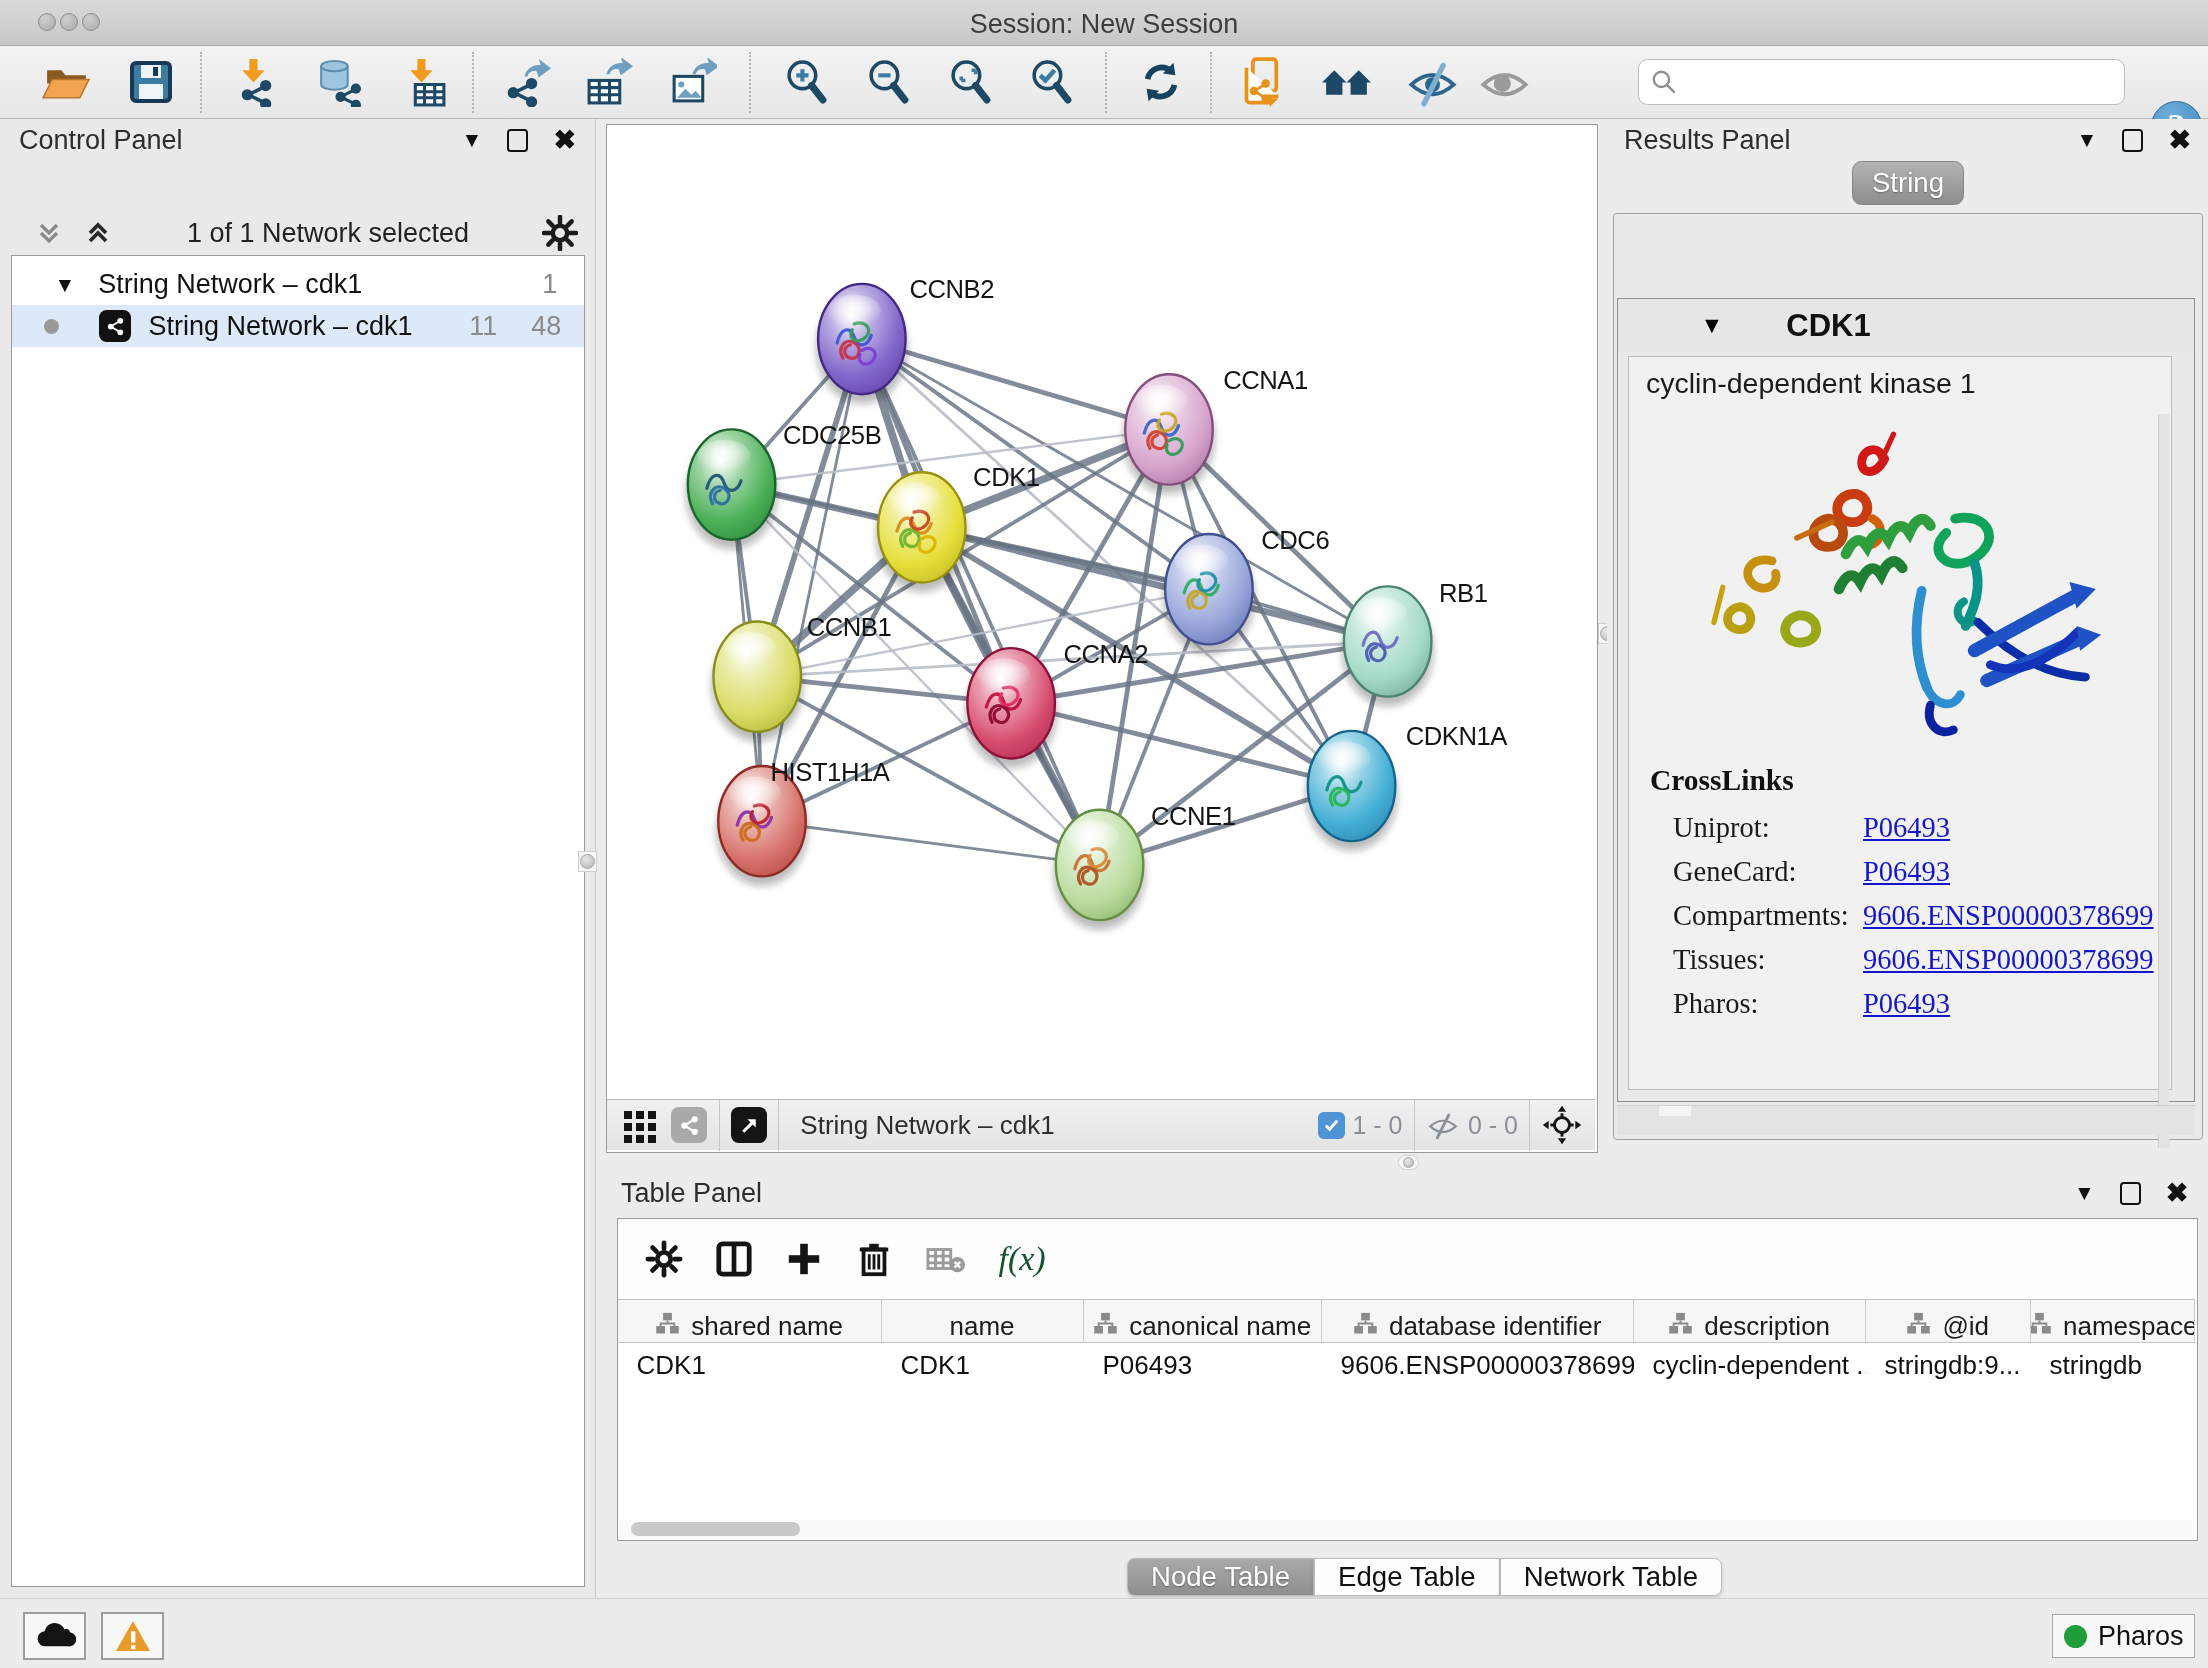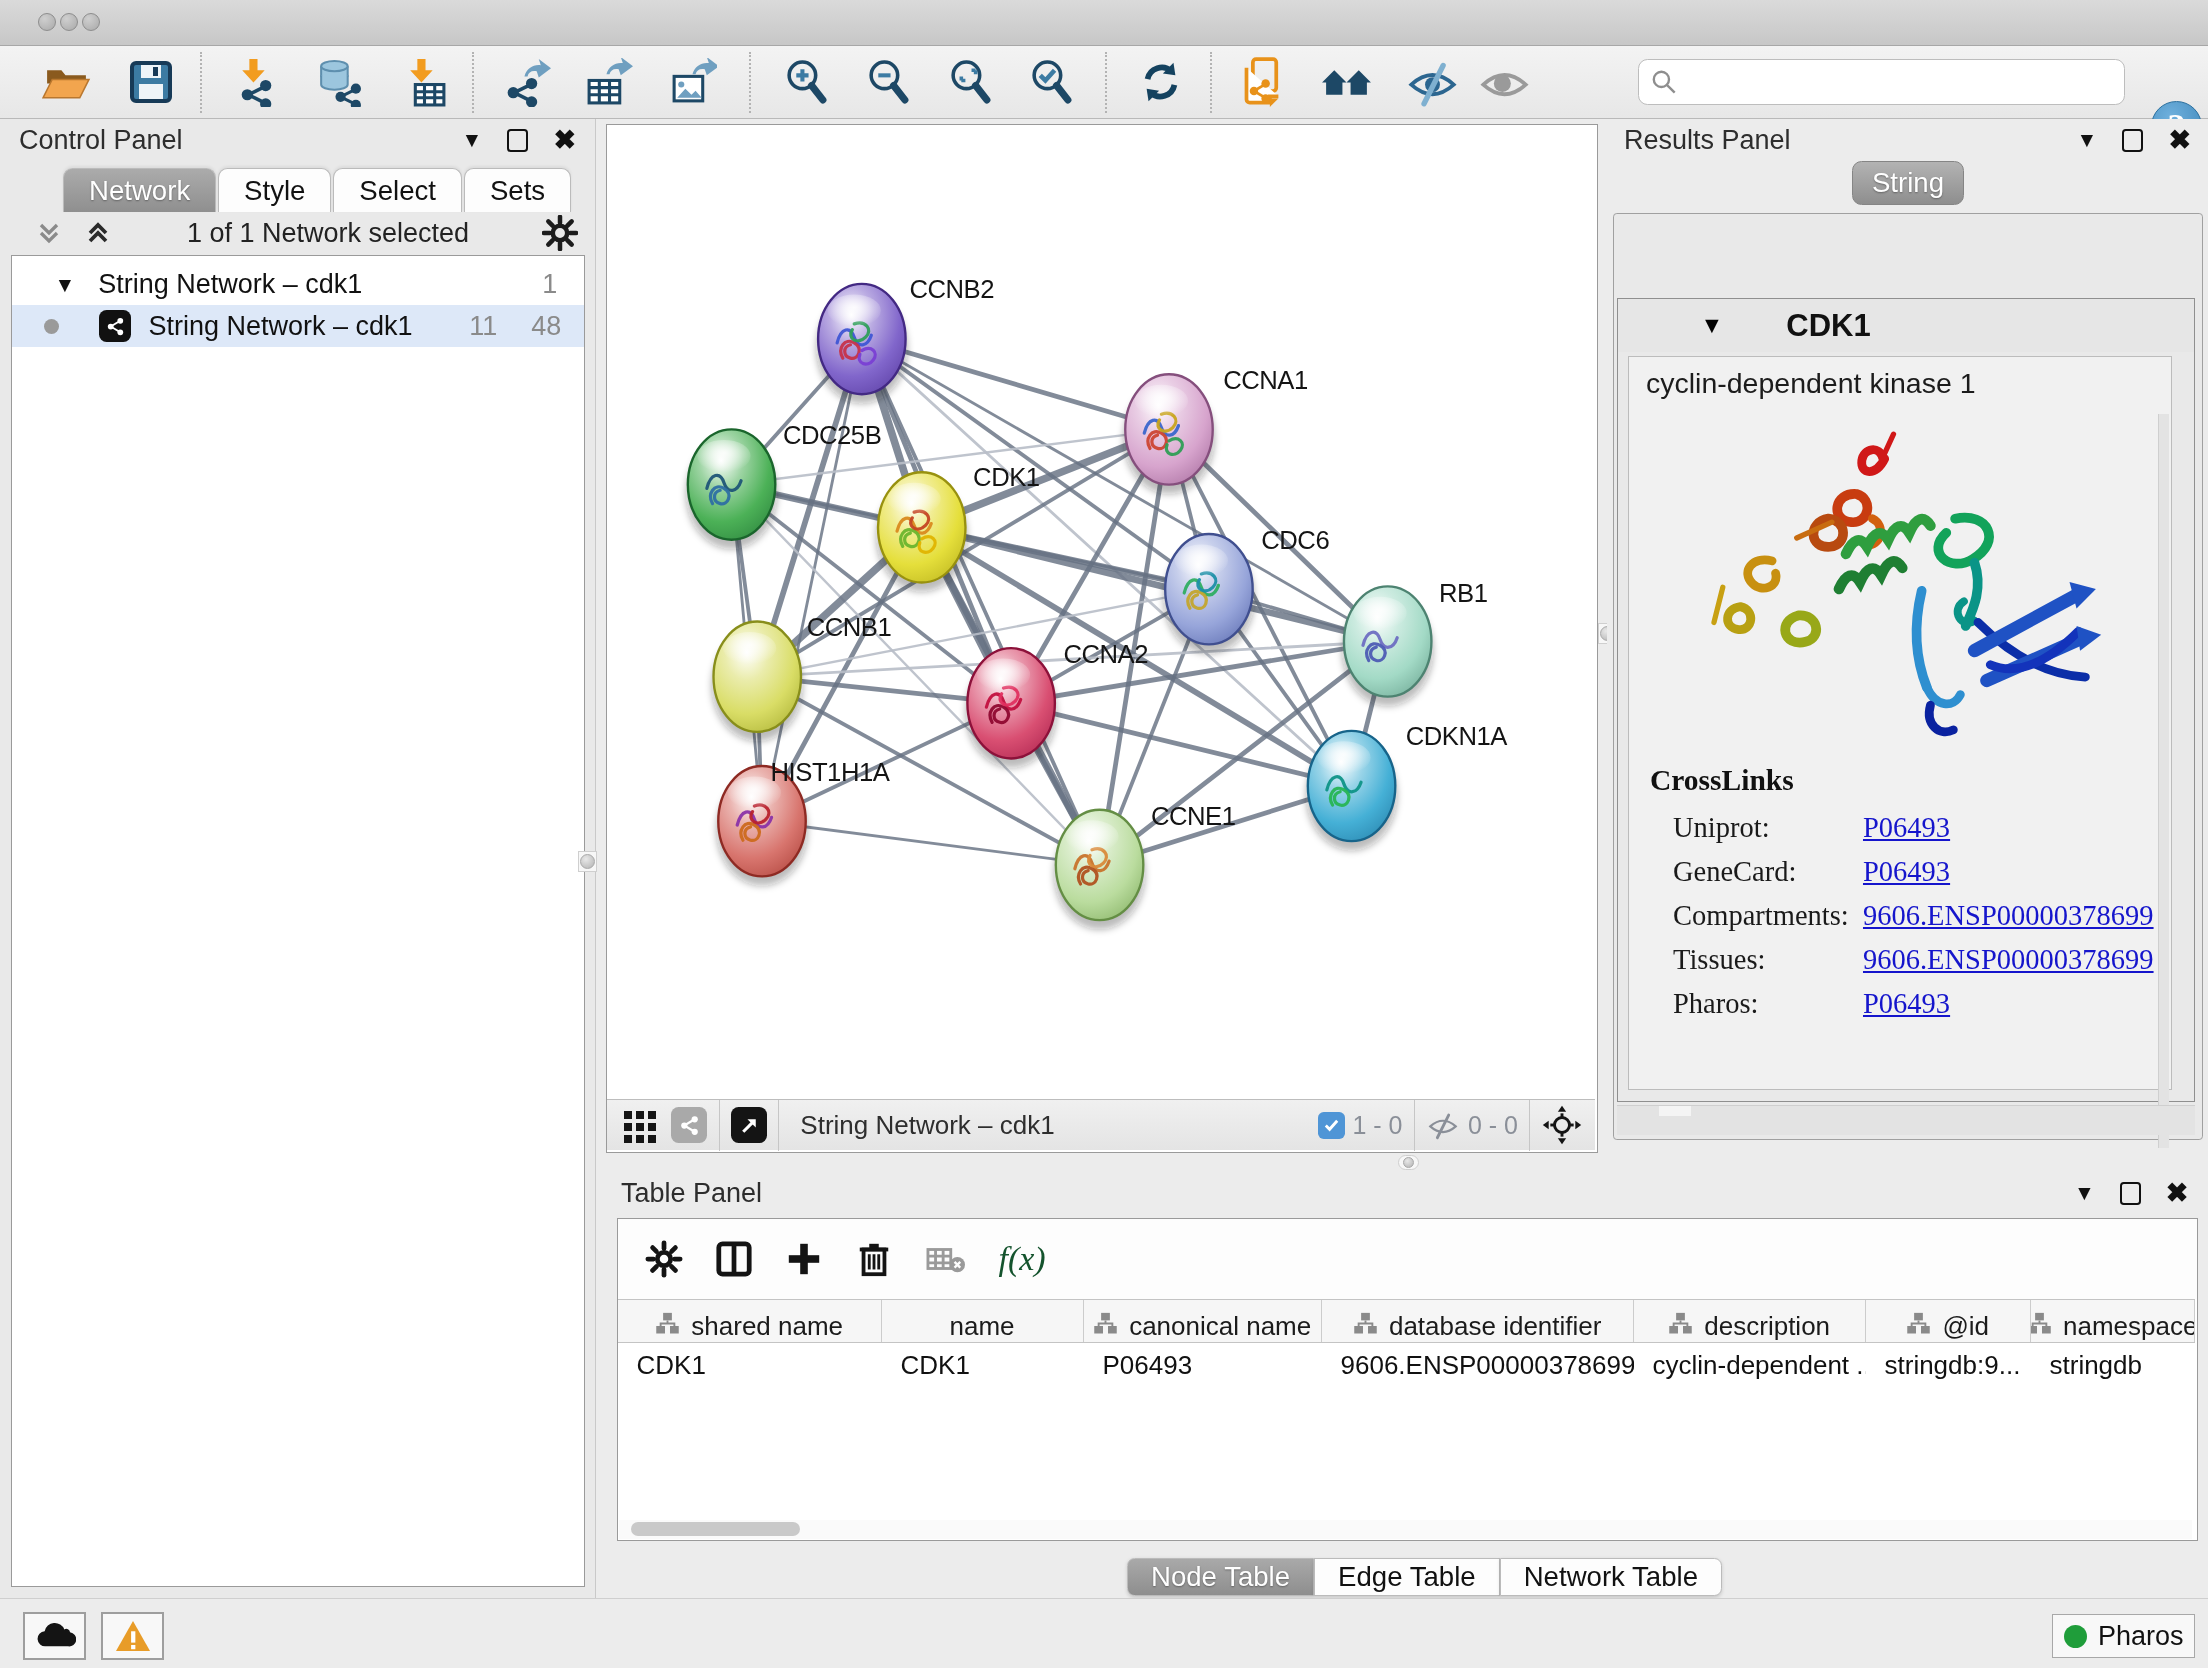--- a/index.html
+++ b/index.html
@@ -121,20 +121,21 @@
 </style>
 </head>
 <body>
 
 <div class="screen">
 
   <div class="titlebar">
     <span class="tl-dot" style="left:38px"></span>
     <span class="tl-dot" style="left:60px"></span>
     <span class="tl-dot" style="left:82px"></span>
+    <div class="win-title">Session: New Session</div>
   </div>
 
   <div class="toolbar">
     <div class="tbtn" style="left:38px">
       <svg width="49" height="49" viewBox="0 0 48 48">
         <path fill="#8a5a1e" d="M5 12h14l4 5h20v8H5z"></path>
           <path fill="#f2a54e" stroke="#b9772e" stroke-width="1.5" d="M1 39l9-18h36l-9 18z"></path>
       </svg>
     </div>
     <div class="tbtn" style="left:122px">
@@ -290,26 +291,20 @@
 
   <div class="control-panel">
     <div class="cp-header">
       <span class="panel-title">Control Panel</span>
       <span class="panel-ctrls">
         <span class="pc-float">▼</span>
         <span class="pc-max"></span>
         <span class="pc-close">✖</span>
       </span>
     </div>
-    <div class="tabrow" style="left:63px; top:49px;" id="cp-tabs">
-        <div class="tab sel">Network</div>
-        <div class="tab">Style</div>
-        <div class="tab">Select</div>
-        <div class="tab">Sets</div>
-      </div>
     <div class="cp-sub">
       <svg width="32" height="32" viewBox="0 0 24 24">
         <path fill="none" stroke="#8a8a8a" stroke-width="2.5" d="M6 6l6 6 6-6M6 12l6 6 6-6"></path>
       </svg>
       <svg width="32" height="32" viewBox="0 0 24 24" style="margin-left:17px">
         <path fill="none" stroke="#2a2a2a" stroke-width="2.8" d="M6 18l6-6 6 6M6 12l6-6 6 6"></path>
       </svg>
       <span class="status">1 of 1 Network selected</span>
       <svg width="36" height="36" viewBox="0 0 40 40">
         <circle cx="20" cy="20" r="8" fill="none" stroke="#1c1c1c" stroke-width="5"></circle>

